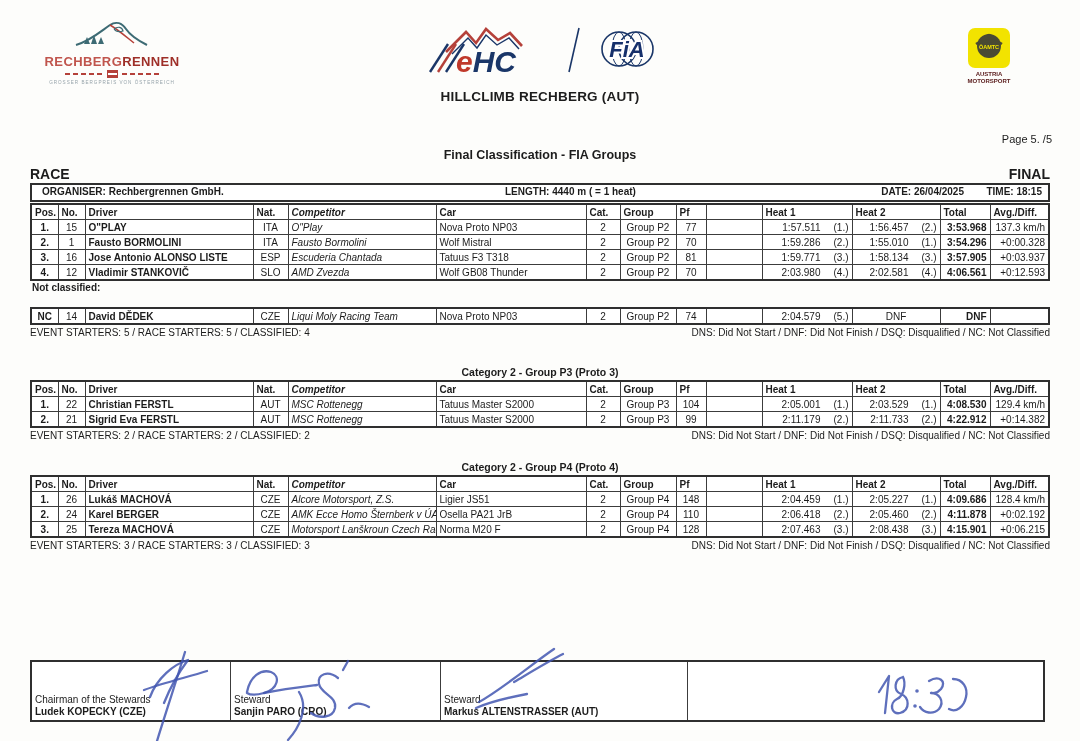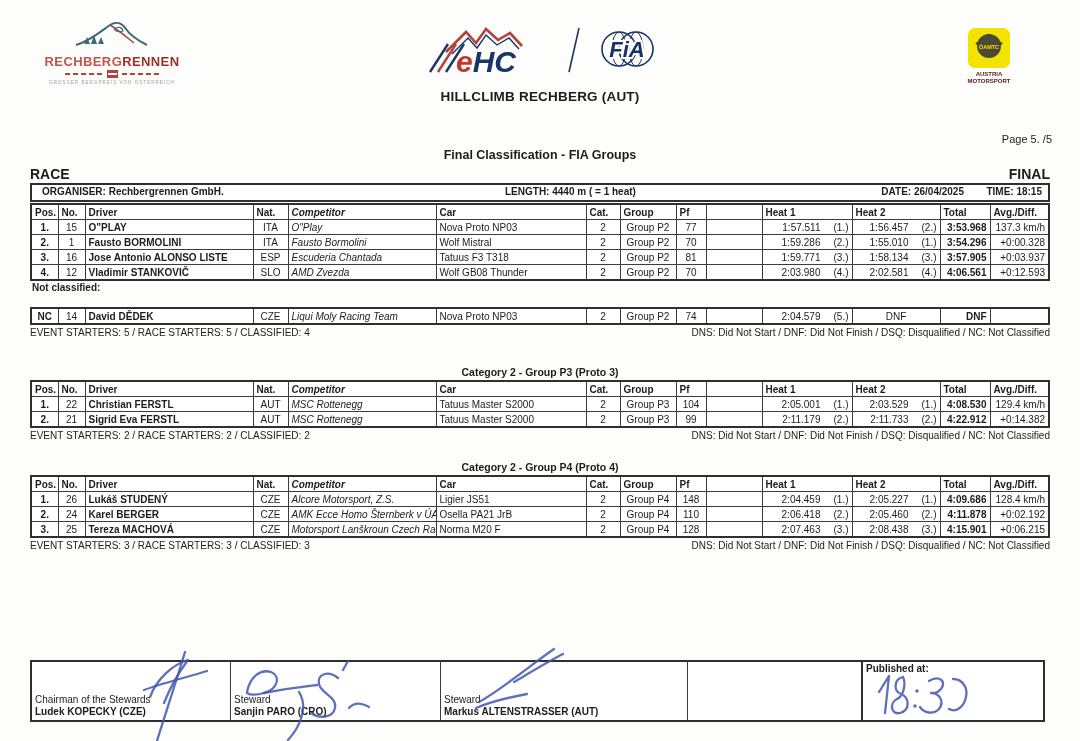--- a/index.html
+++ b/index.html
@@ -405,21 +405,21 @@
         <th class="center">Heat 1</th>
         <th class="center">Heat 2</th>
         <th class="right">Total</th>
         <th class="right">Avg./Diff.</th>
       </tr>
         </thead>
       <tbody>
           <tr>
             <td class="c-pos">1.</td>
             <td class="c-no">26</td>
-            <td class="c-driver">Lukáš STUDENÝ</td>
+            <td class="c-driver">Lukáš MACHOVÁ</td>
             <td class="c-nat">CZE</td>
             <td class="c-competitor">Alcore Motorsport, Z.S.</td>
             <td class="c-car">Ligier JS51</td>
             <td class="c-cat">2</td>
             <td class="c-group">Group P4</td>
             <td class="c-pf">148</td>
             <td class="c-blank"></td>
             <td class="c-heat1"><span class="ht">2:04.459</span><span class="rk">(1.)</span></td>
             <td class="c-heat2"><span class="ht">2:05.227</span><span class="rk">(1.)</span></td>
             <td class="c-total">4:09.686</td>
@@ -478,23 +478,20 @@
         <div class="sig-name">Sanjin PARO (CRO)</div>
       </div>
     </div>
     <div class="sig-cell" style="width:246px;">
       <div class="sig-text">
         <div>Steward</div>
         <div class="sig-name">Markus ALTENSTRASSER (AUT)</div>
       </div>
     </div>
     <div class="sig-cell" style="width:173px;"></div>
-    <div class="sig-cell pub-cell" style="flex:1;">
-      <div class="pub-label">Published at:</div>
-    </div>
   </div>
 
   <svg class="abs" style="left:0;top:630px;pointer-events:none;" width="1080" height="111" viewBox="0 0 1080 111">
     <g>
       <path class="ink" d="M185 22 C175 55 166 82 157 111"></path>
       <path class="ink" d="M150 67 C157 48 174 34 188 30 C179 42 170 58 164 73"></path>
       <path class="ink" d="M144 60 C163 53 188 47 207 41"></path>
     </g>
     <g>
       <path class="ink" d="M247 62 C250 46 261 39 271 42 C281 46 278 59 264 63 C257 65 250 65 247 63"></path>

